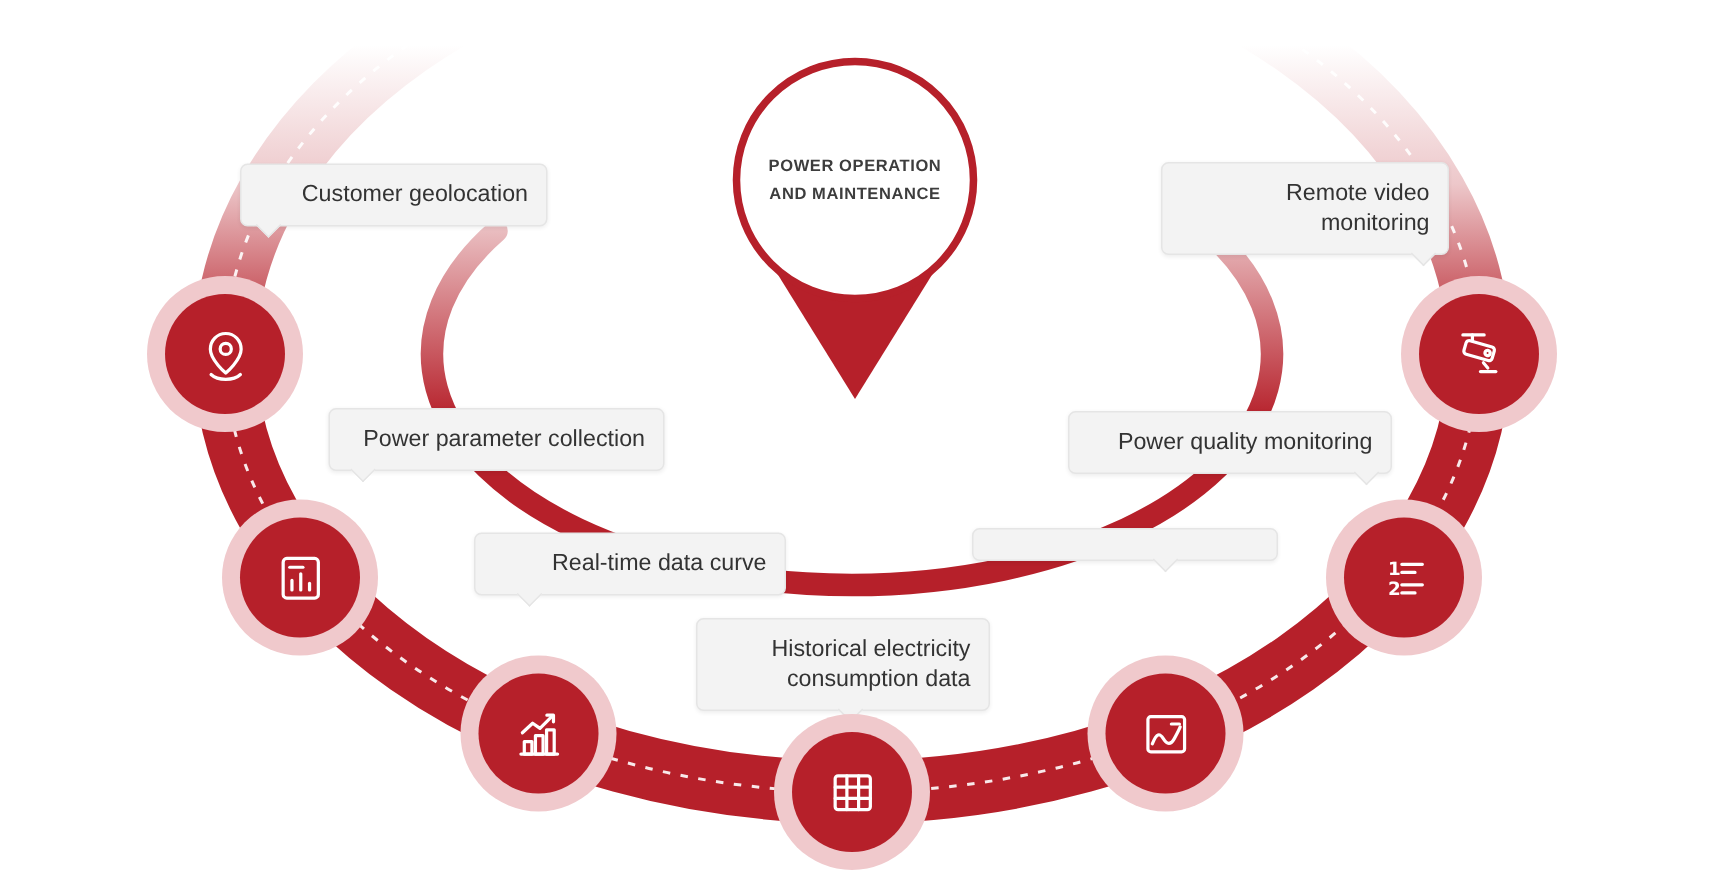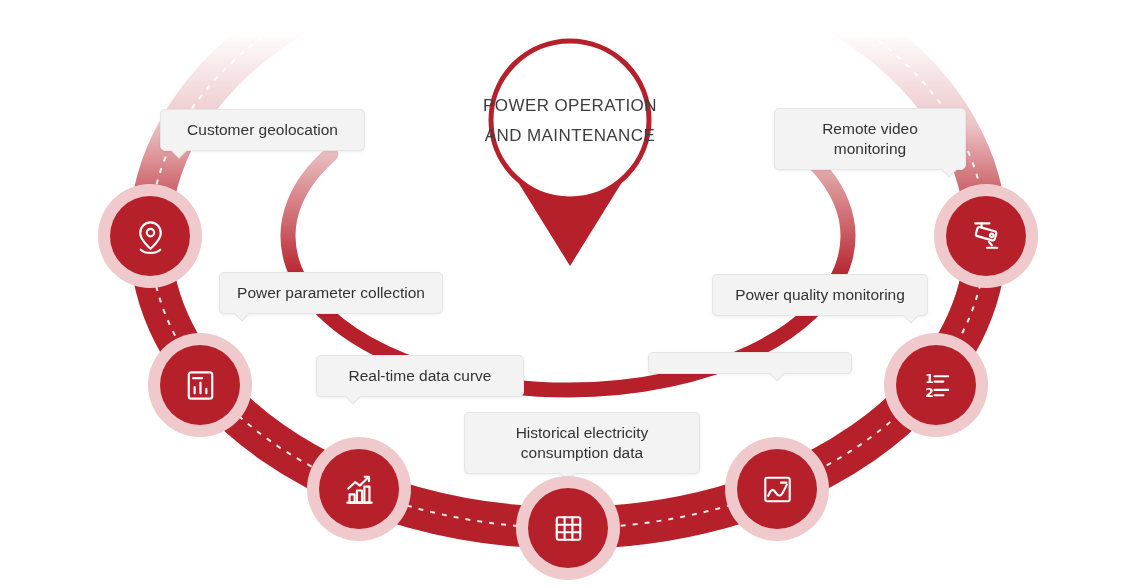--- a/index.html
+++ b/index.html
@@ -12,21 +12,21 @@
   }
   html,body{margin:0;padding:0;background:#fff;}
   body{font-family:"Liberation Sans", sans-serif;}
   .stage{position:relative;width:1139px;height:587px;background:#ffffff;overflow:hidden;}
   .bg-svg{position:absolute;left:0;top:0;z-index:0;}
 
   
   .center-title{
     position:absolute;left:570px;top:121px;transform:translate(-50%,-50%);
     width:176px;text-align:center;z-index:2;
-    color:var(--title-text);font-weight:400;font-size:17px;letter-spacing:.4px;line-height:1.75;
+    color:var(--title-text);font-weight:700;font-size:11px;letter-spacing:.4px;line-height:1.75;
   }
   .center-title span{display:block;}
 
   
   .node{
     position:absolute;width:104px;height:104px;border-radius:50%;
     background:var(--halo);transform:translate(-50%,-50%);
     display:flex;align-items:center;justify-content:center;z-index:3;
   }
   .node-core{
@@ -34,21 +34,21 @@
     display:flex;align-items:center;justify-content:center;
   }
   .icon{width:43px;height:43px;display:block;}
   .icon *{stroke:#ffffff;stroke-width:2.2;fill:none;stroke-linecap:round;stroke-linejoin:round;}
   .icon text{stroke:none;fill:#ffffff;font:700 12.5px "DejaVu Sans", sans-serif;}
 
   
   .bubble{
     position:absolute;z-index:2;box-sizing:border-box;
     background:var(--bubble-bg);border:1px solid var(--bubble-border);border-radius:5px;
-    color:var(--label-text);font-size:15.5px;line-height:1.3;text-align:center;
+    color:var(--label-text);font-size:15.5px;line-height:1.3;text-align:right;
     padding:10px 12px;box-shadow:0 1px 3px rgba(0,0,0,.07);
   }
   .bubble .tail{
     position:absolute;bottom:-6px;width:11px;height:11px;
     background:var(--bubble-bg);
     border-right:1px solid var(--bubble-border);border-bottom:1px solid var(--bubble-border);
     transform:rotate(45deg);
   }
   .bubble .txt{position:relative;z-index:1;display:block;}
 </style>
@@ -174,21 +174,21 @@
   <div class="bubble" style="left:219px;top:272px;width:224px">
     <span class="txt">Power parameter collection</span>
     <span class="tail" style="left:16px"></span>
   </div>
 
   <div class="bubble" style="left:316px;top:355px;width:208px">
     <span class="txt">Real-time data curve</span>
     <span class="tail" style="left:30px"></span>
   </div>
 
-  <div class="bubble" style="left:464px;top:412px;width:236px">
+  <div class="bubble" style="left:464px;top:412px;width:196px">
     <span class="txt">Historical electricity consumption data</span>
     <span class="tail" style="left:96px"></span>
   </div>
 
   <div class="bubble" style="left:648px;top:352px;width:204px">
     <span class="tail" style="left:122px"></span>
   </div>
 
   <div class="bubble" style="left:712px;top:274px;width:216px">
     <span class="txt">Power quality monitoring</span>

